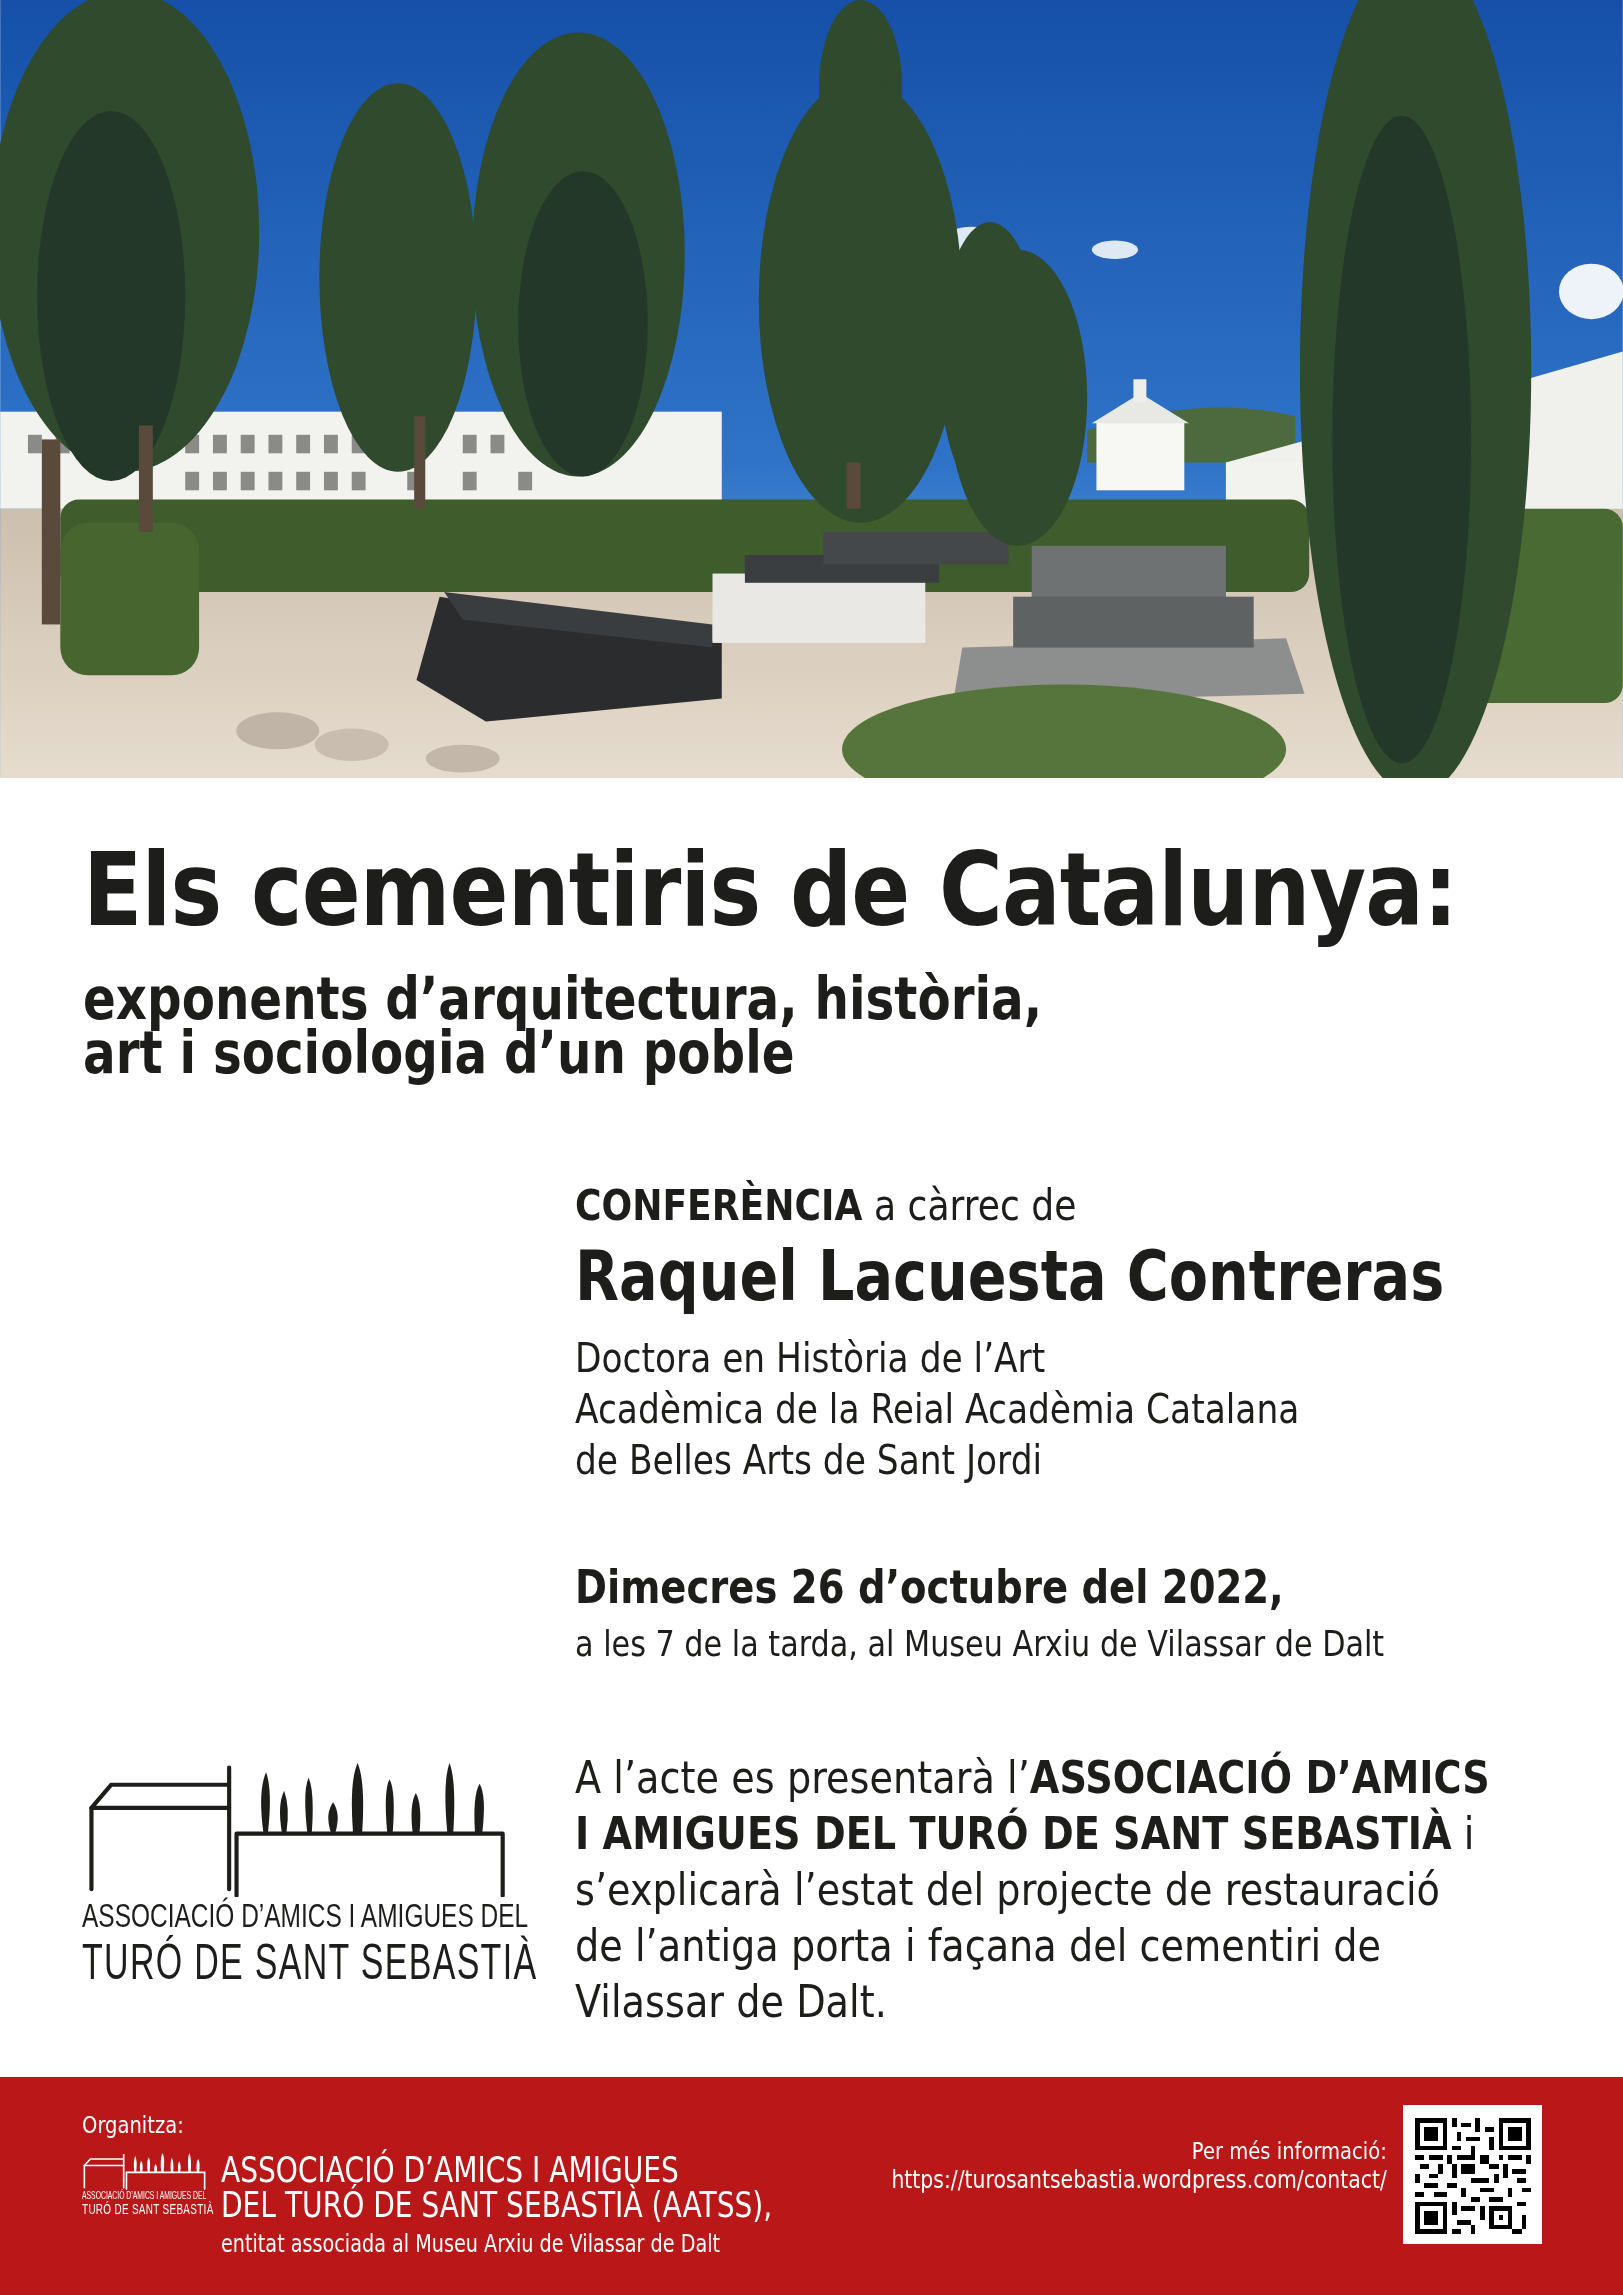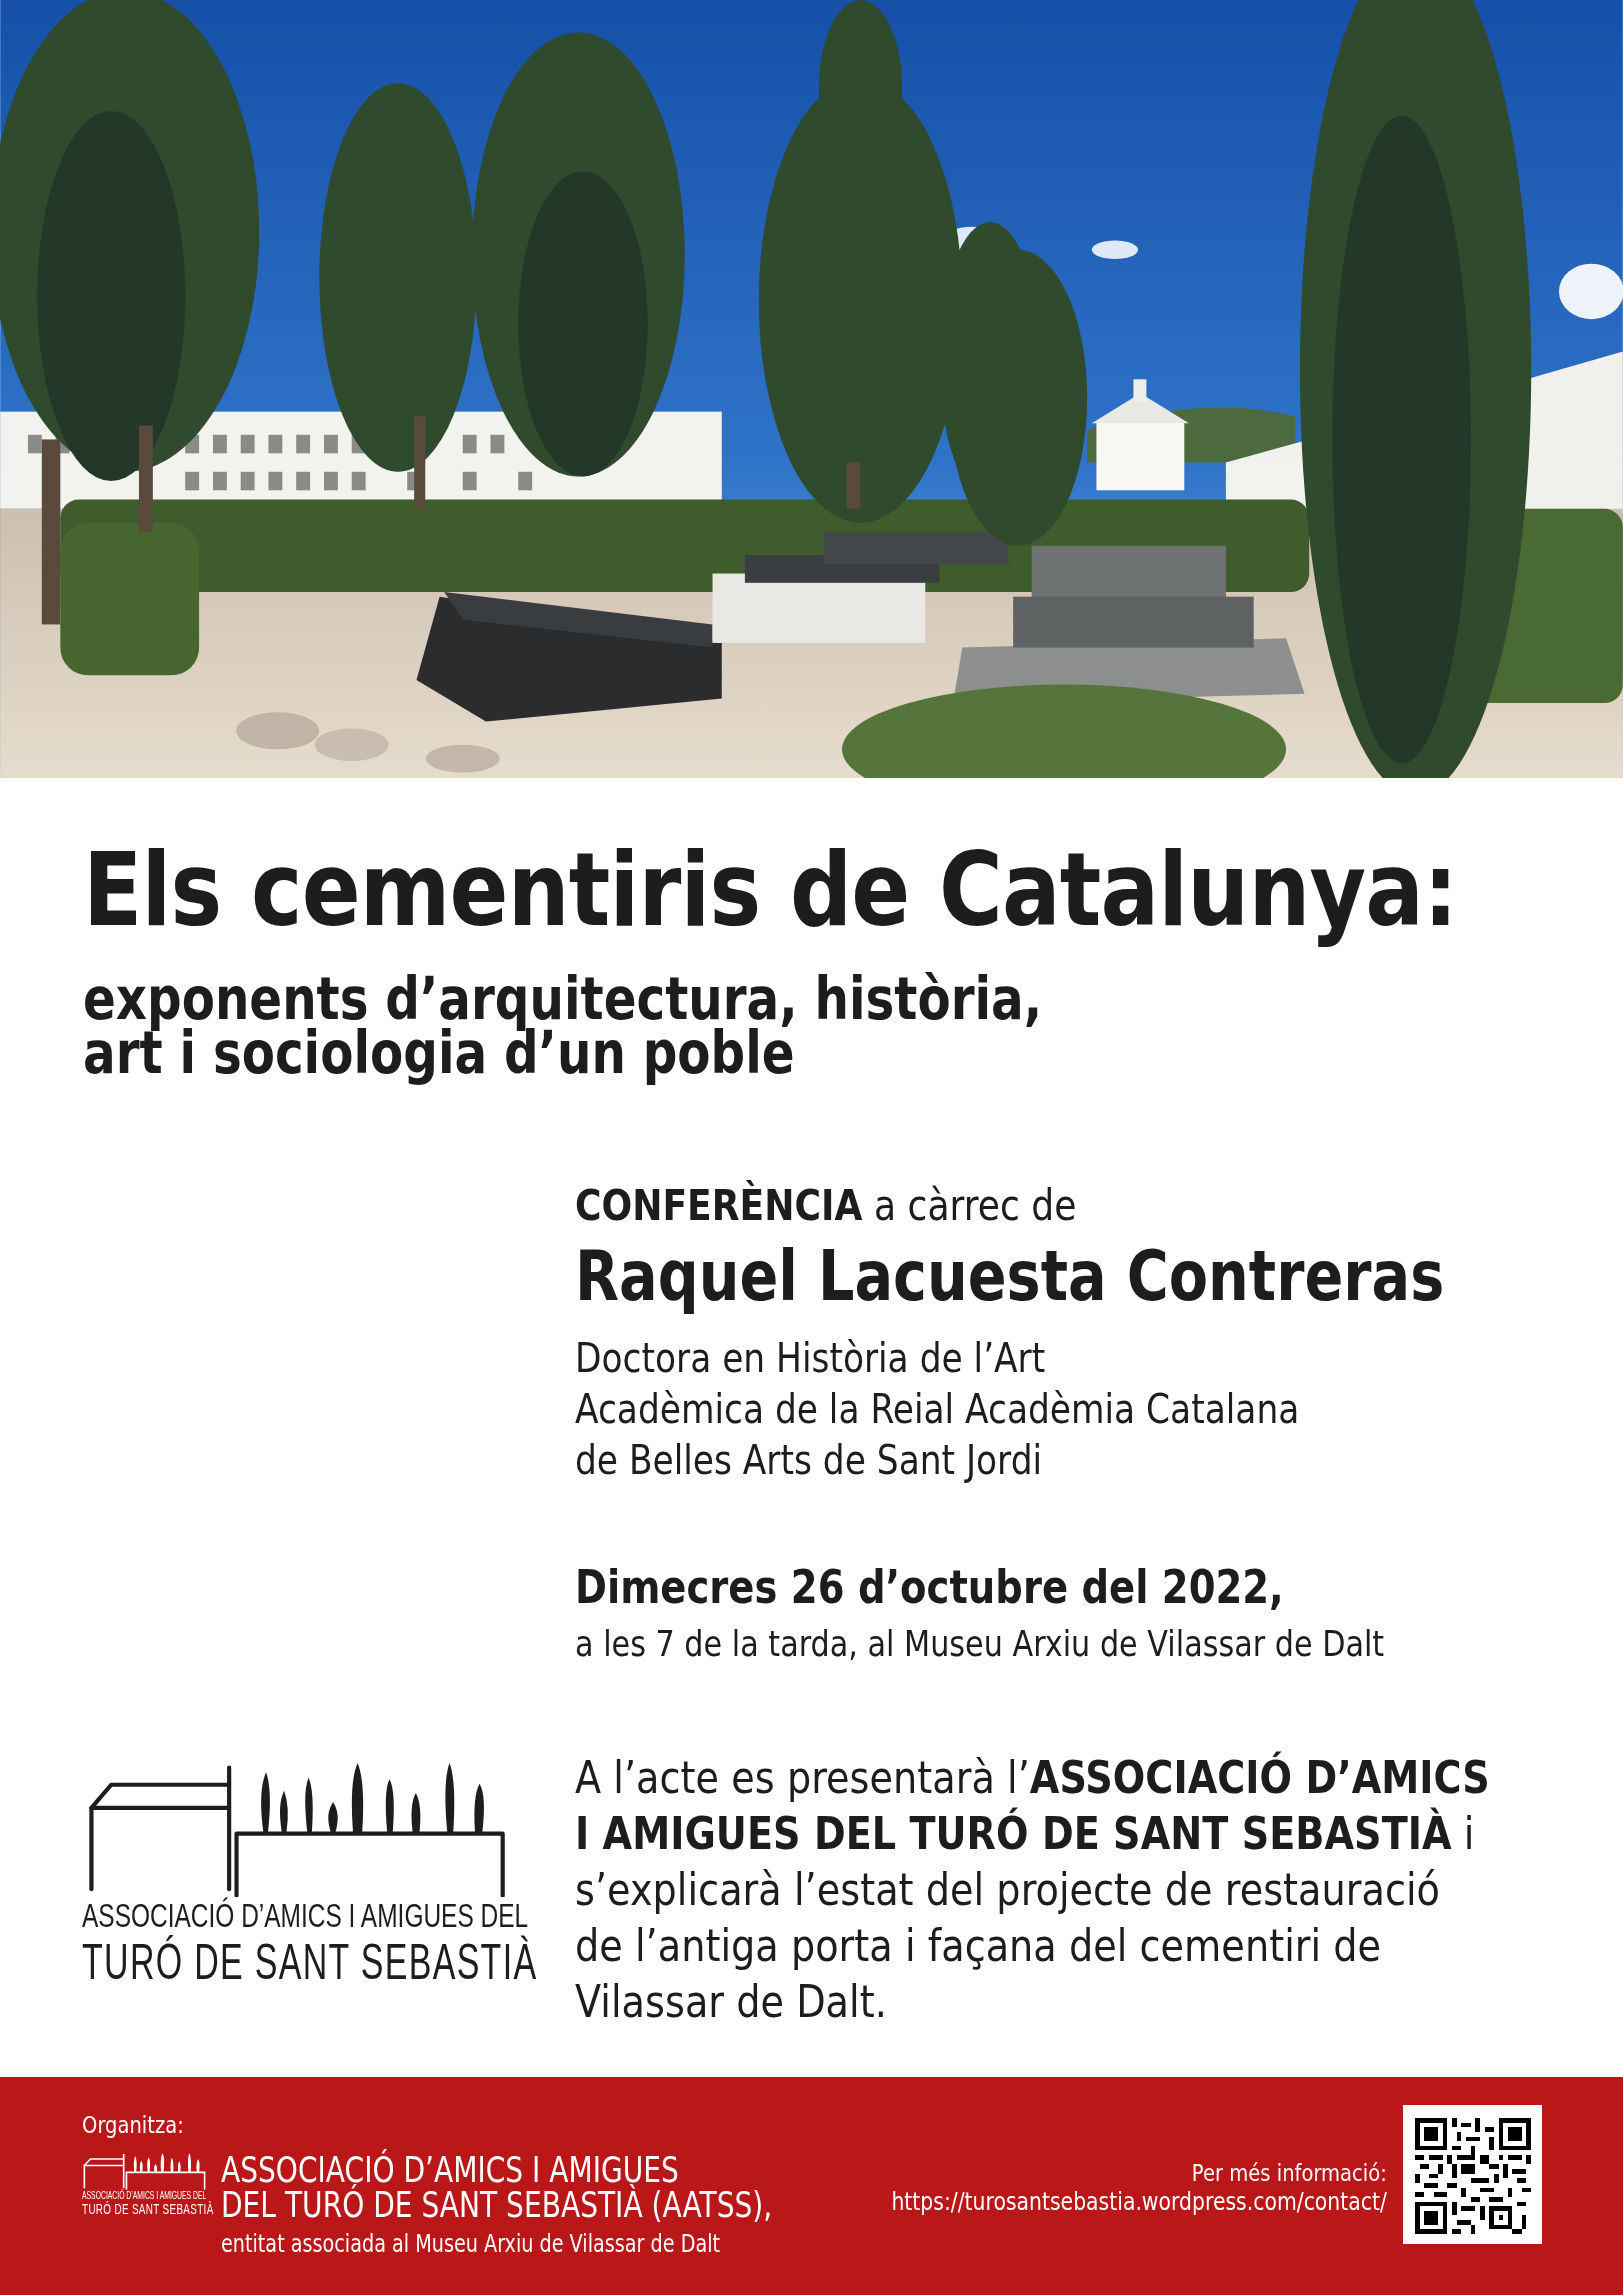--- a/index.html
+++ b/index.html
@@ -47,21 +47,21 @@
       font-family: "Liberation Sans", sans-serif; letter-spacing: 1.9px;
     }
     
     #footer { left: 0; top: 2077px; width: 1623px; height: 283px; background: #ba1719; color: #ffffff; }
     #organitza { left: 82px; top: 37px; font-size: 23px; line-height: 1; transform: scaleX(0.85); transform-origin: left top; white-space: nowrap; }
     #mini-logo { left: 82px; top: 76px; width: 125px; height: 62px; }
     #mini-logo-l1 { position: absolute; left: 0; top: 37px; font-size: 11px; white-space: nowrap; transform: scaleX(0.62); transform-origin: left top; line-height:1; font-family: "Liberation Sans", sans-serif; }
     #mini-logo-l2 { position: absolute; left: 0; top: 48px; font-size: 15px; white-space: nowrap; transform: scaleX(0.66); transform-origin: left top; line-height:1; font-family: "Liberation Sans", sans-serif; letter-spacing:0.5px;}
     #org-name { left: 221px; top: 75px; font-size: 36px; line-height: 35px; transform: scaleX(0.78); transform-origin: left top; white-space: nowrap; }
     #org-sub { left: 221px; top: 155px; font-size: 24px; line-height: 1; transform: scaleX(0.80); transform-origin: left top; white-space: nowrap; }
-    #info-wrap { right: 236px; top: 82px; text-align: right; white-space: nowrap; }
+    #info-wrap { right: 236px; top: 60px; text-align: right; white-space: nowrap; }
     #info-label { font-size: 23px; line-height: 29px; transform: scaleX(0.85); transform-origin: right top; }
     #info-url { font-size: 24px; line-height: 29px; transform: scaleX(0.85); transform-origin: right top; }
     #qr-box { left: 1403px; top: 28px; width: 139px; height: 139px; background: #fff; }
     #qr-box svg { position: absolute; left: 4.6px; top: 13px; }
   </style>
 </head>
 <body>
 
 <div id="hero" class="abs">
   <svg width="1623" height="778" viewBox="0 0 3508 1682">

